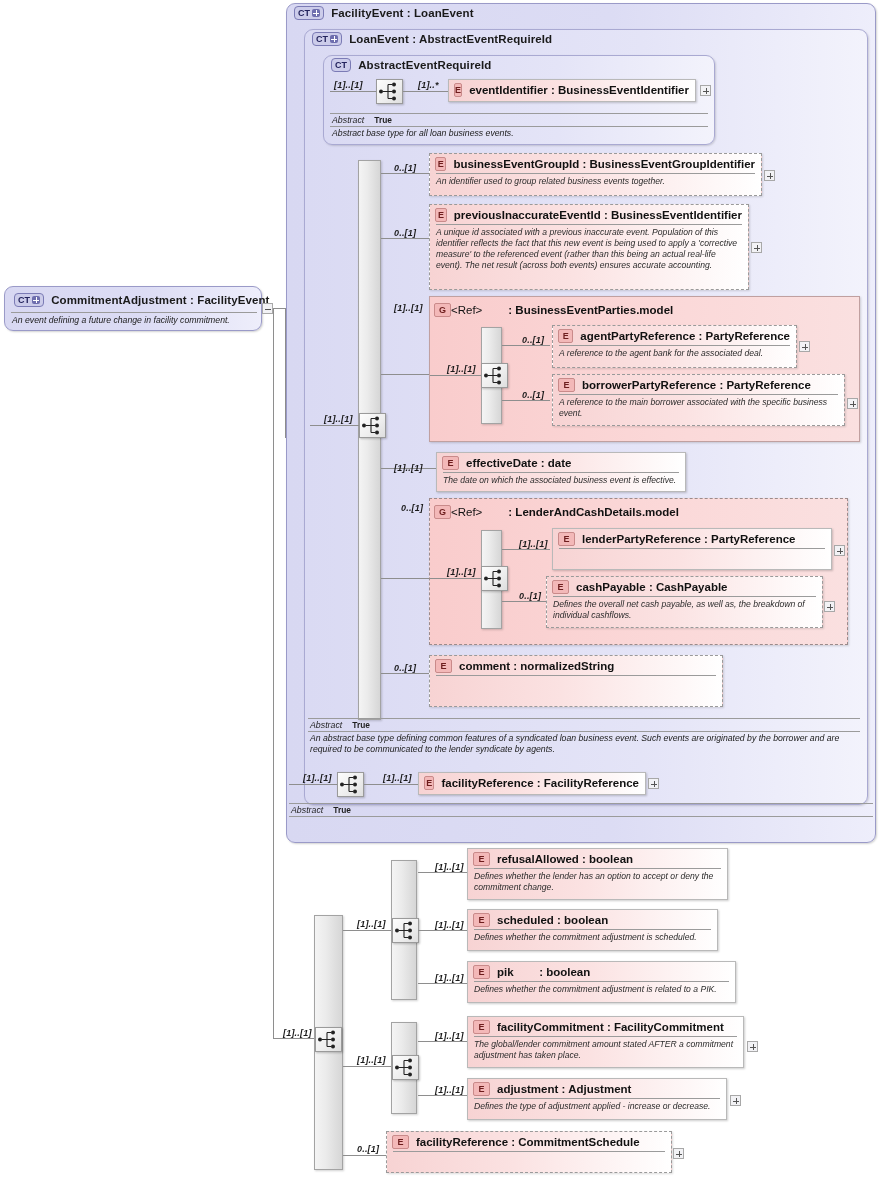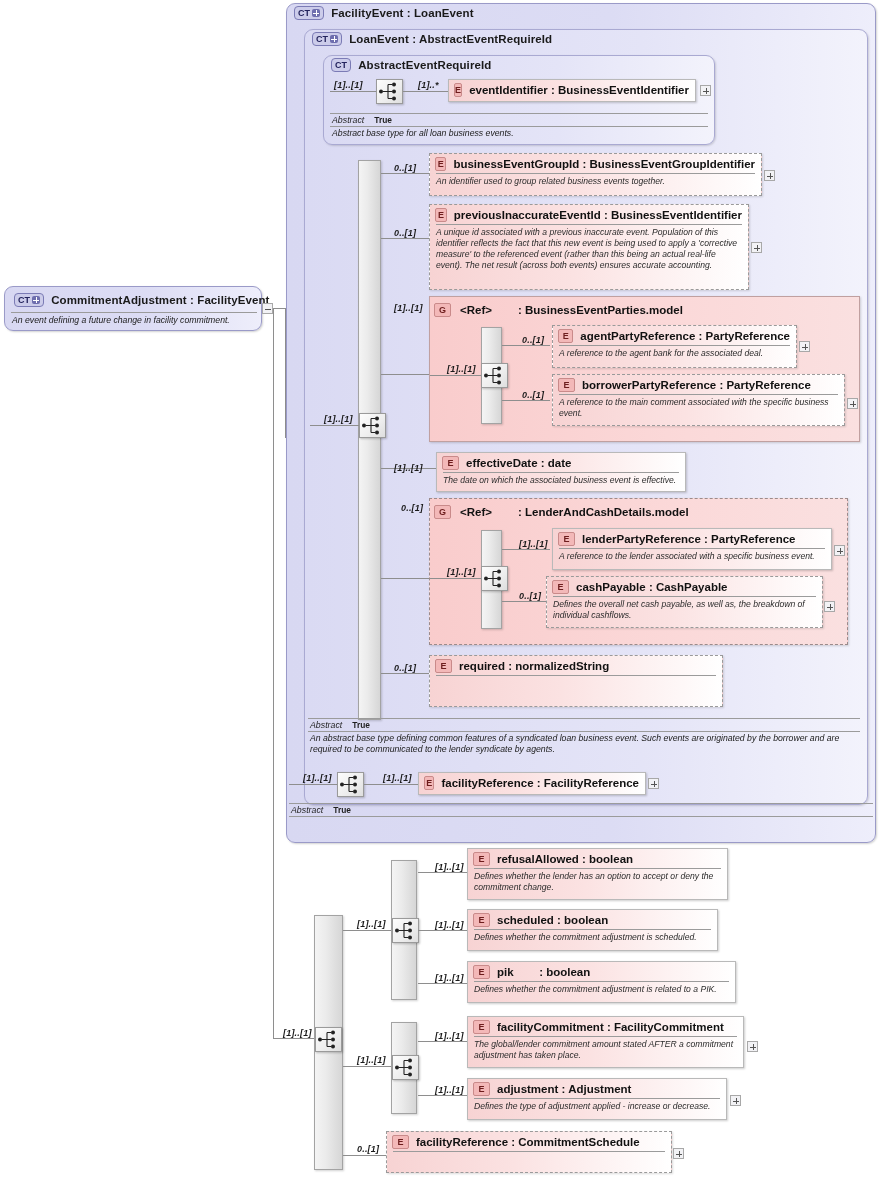--- a/index.html
+++ b/index.html
@@ -89,21 +89,21 @@
     position:absolute;box-sizing:border-box;
     background:linear-gradient(to right,#f9cccc 0%, #fbd9d9 60%, #fae0e0 100%);
     box-shadow:1px 1px 2px rgba(0,0,0,.16);
   }
   .grp-solid{border:1px solid #c0a0a0;}
   .grp-dash{border:1px dashed #9b8b8b;}
   .grp-hdr{
     position:absolute;display:flex;align-items:center;
     font-size:11.5px;font-weight:bold;color:#111;white-space:nowrap;
   }
-  .grp-hdr .ref{margin-left:9px;font-weight:bold;}
+  .grp-hdr .ref{font-weight:normal;}
   .grp-hdr .mdl{margin-left:26px;font-weight:bold;}
 
   
   .seq{
     position:absolute;width:27px;height:25px;box-sizing:border-box;
     border:1px solid #9a9a9a;
     background:linear-gradient(135deg,#fdfdfd 0%, #ededed 60%, #dedede 100%);
     box-shadow:1px 1px 2px rgba(0,0,0,.22);
   }
   
@@ -309,21 +309,21 @@
   </div>
   <div class="exp plus" style="left:799px;top:341px;"></div>
 
   <div class="card" style="left:522px;top:390px;">0..[1]</div>
   <div class="el-box opt" style="left:552px;top:374px;width:293px;height:52px;">
     <div class="el-title">
       <span class="e-badge">E</span>
       <span>borrowerPartyReference : PartyReference</span>
     </div>
     <div class="el-sep"></div>
-    <div class="el-doc">A reference to the main comment associated with the specific business event.</div>
+    <div class="el-doc">A reference to the main borrower associated with the specific business event.</div>
   </div>
   <div class="exp plus" style="left:847px;top:398px;"></div>
 
   <div class="card" style="left:394px;top:463px;">[1]..[1]</div>
   <div class="el-box" style="left:436px;top:452px;width:250px;height:40px;">
     <div class="el-title">
       <span class="e-badge">E</span>
       <span>effectiveDate : date</span>
     </div>
     <div class="el-sep"></div>
@@ -354,40 +354,39 @@
   <div class="ln h" style="left:502px;top:549px;width:48px;"></div>
   <div class="ln h" style="left:502px;top:601px;width:48px;"></div>
 
   <div class="card" style="left:519px;top:539px;">[1]..[1]</div>
   <div class="el-box" style="left:552px;top:528px;width:280px;height:42px;">
     <div class="el-title">
       <span class="e-badge">E</span>
       <span>lenderPartyReference : PartyReference</span>
     </div>
     <div class="el-sep"></div>
-    <div class="el-doc">A reference to the lender associated with a specific business event.</div>
   </div>
   <div class="exp plus" style="left:834px;top:545px;"></div>
 
   <div class="card" style="left:519px;top:591px;">0..[1]</div>
   <div class="el-box opt" style="left:546px;top:576px;width:277px;height:52px;">
     <div class="el-title">
       <span class="e-badge">E</span>
       <span>cashPayable : CashPayable</span>
     </div>
     <div class="el-sep"></div>
     <div class="el-doc">Defines the overall net cash payable, as well as, the breakdown of individual cashflows.</div>
   </div>
   <div class="exp plus" style="left:824px;top:601px;"></div>
 
   <div class="card" style="left:394px;top:663px;">0..[1]</div>
   <div class="el-box opt" style="left:429px;top:655px;width:294px;height:52px;">
     <div class="el-title">
       <span class="e-badge">E</span>
-      <span>required : normalizedString</span>
+      <span>comment : normalizedString</span>
     </div>
     <div class="el-sep"></div>
   </div>
 
   <div class="foot" style="left:308px;top:718px;width:552px;">
     <div class="rule"></div>
     <div class="row">
       <span class="lbl">Abstract</span>
       <span class="val">True</span>
     </div>

